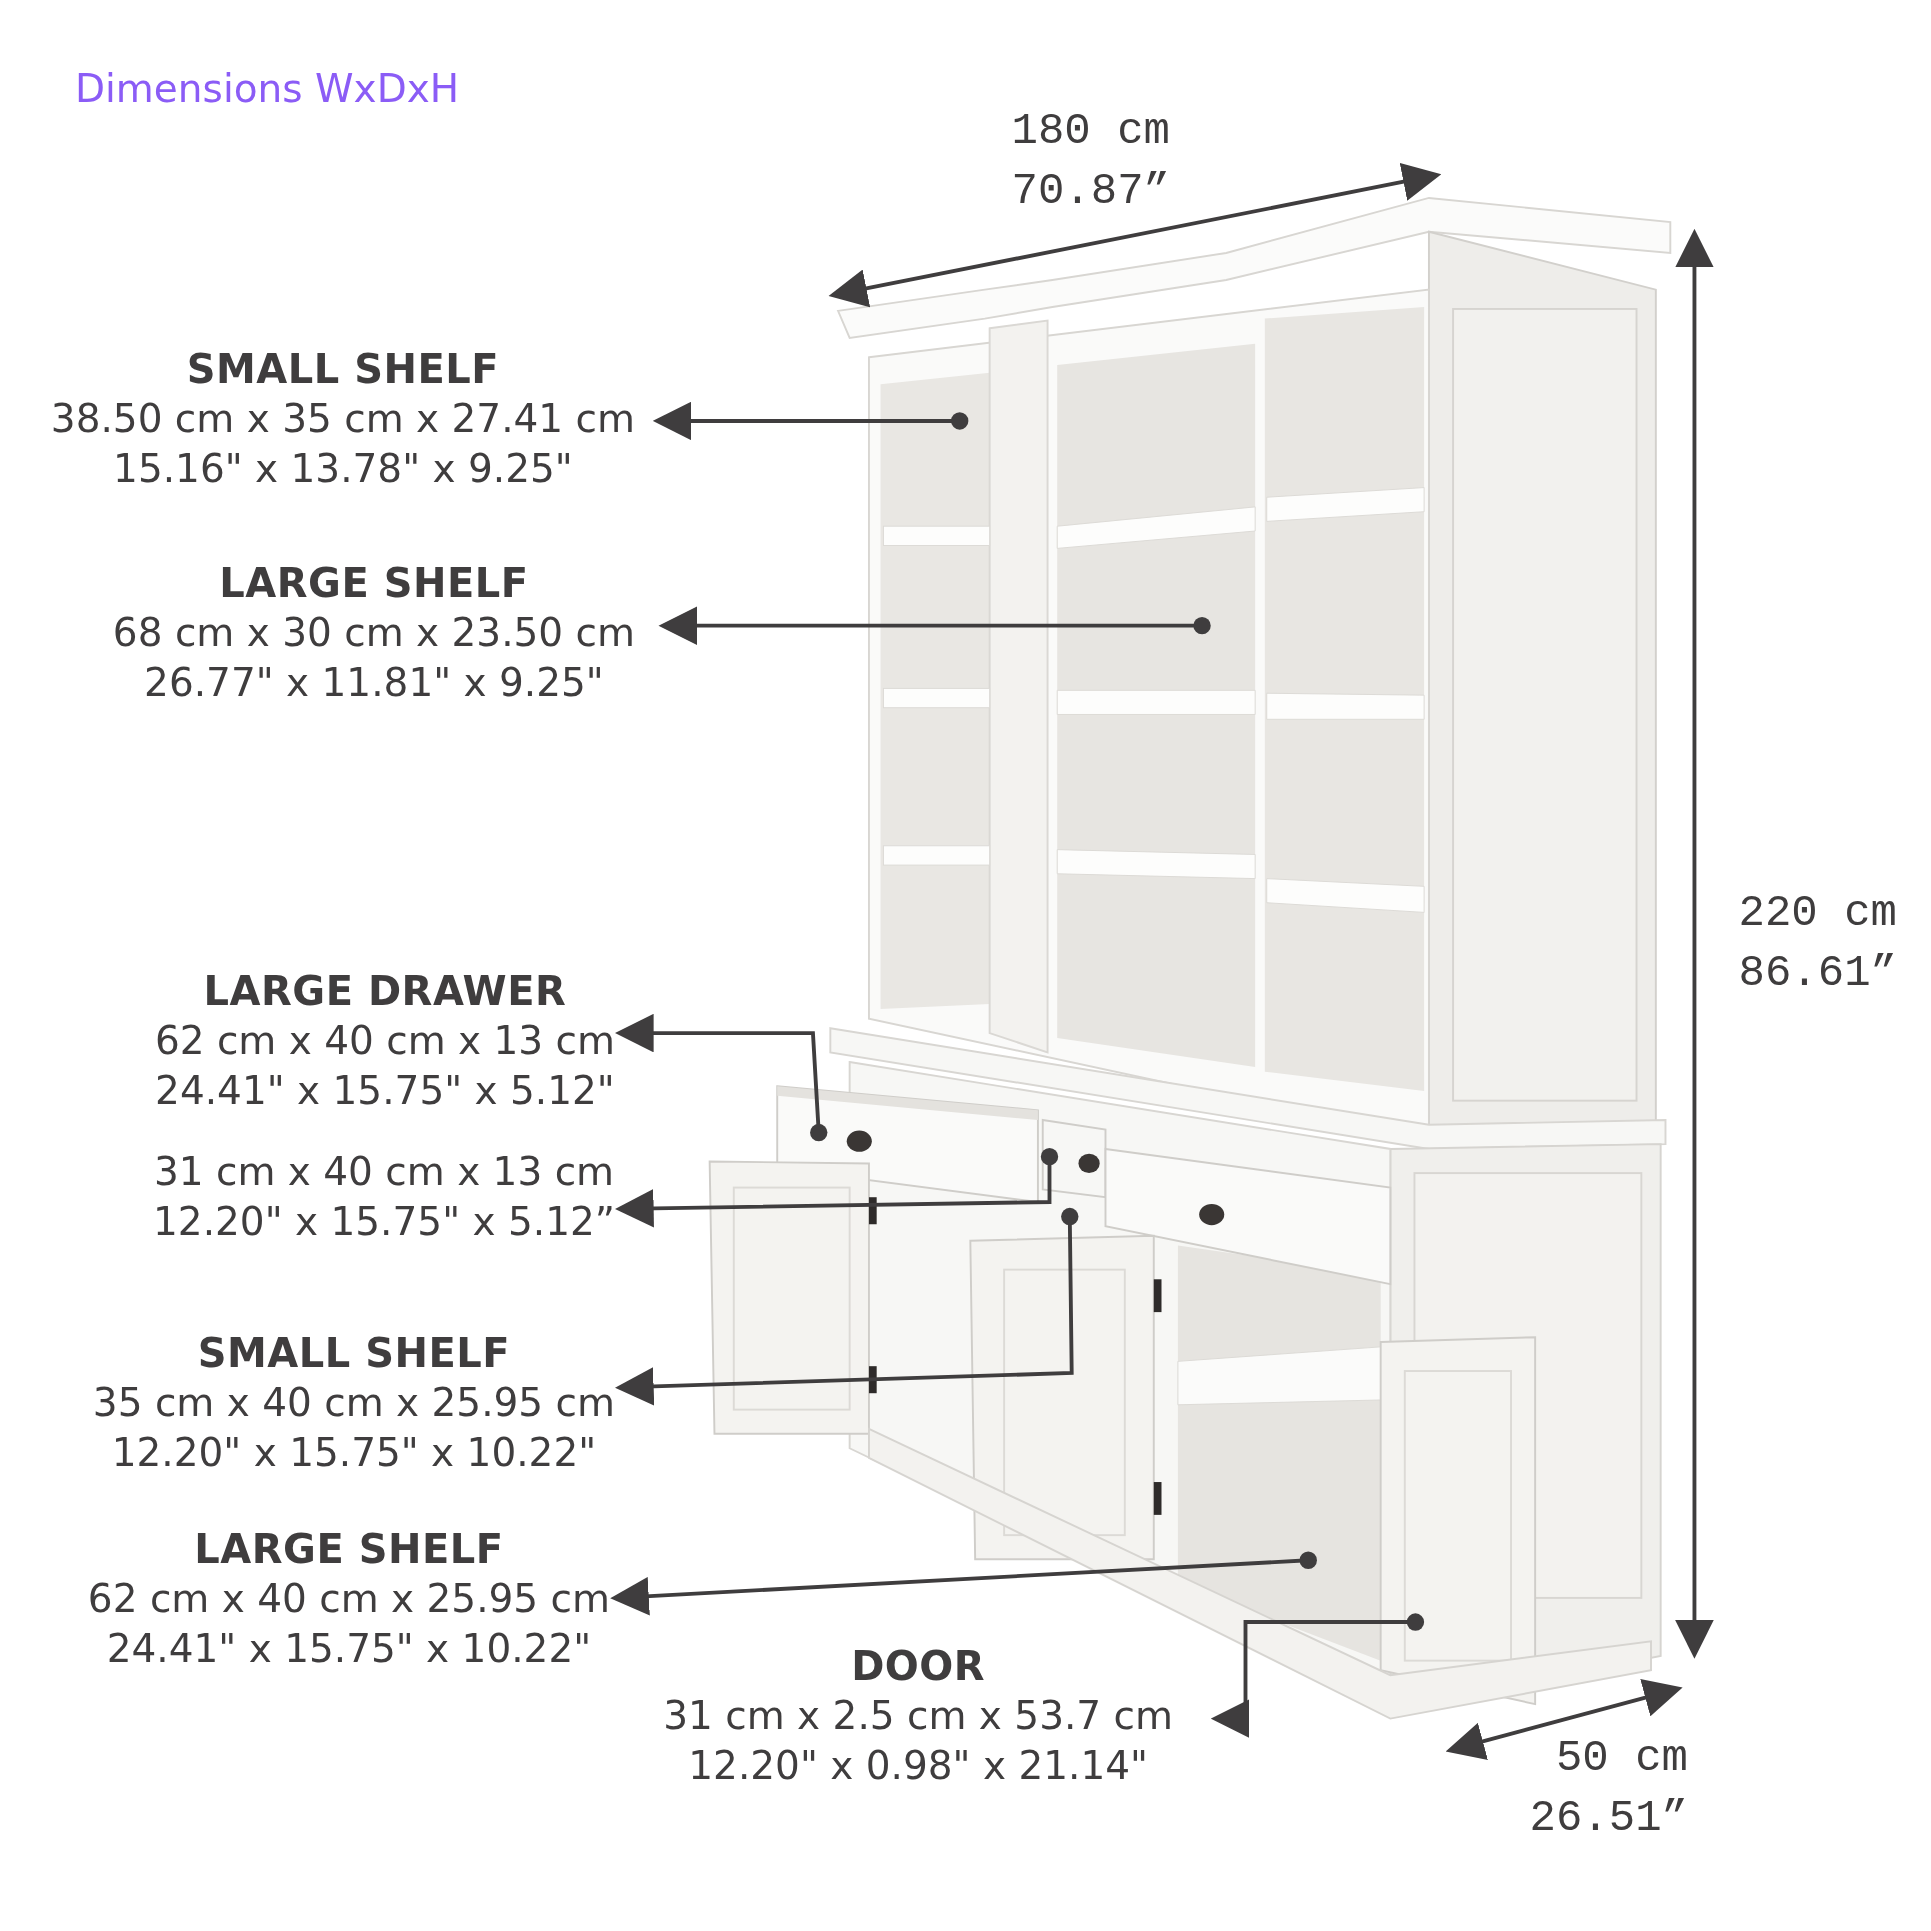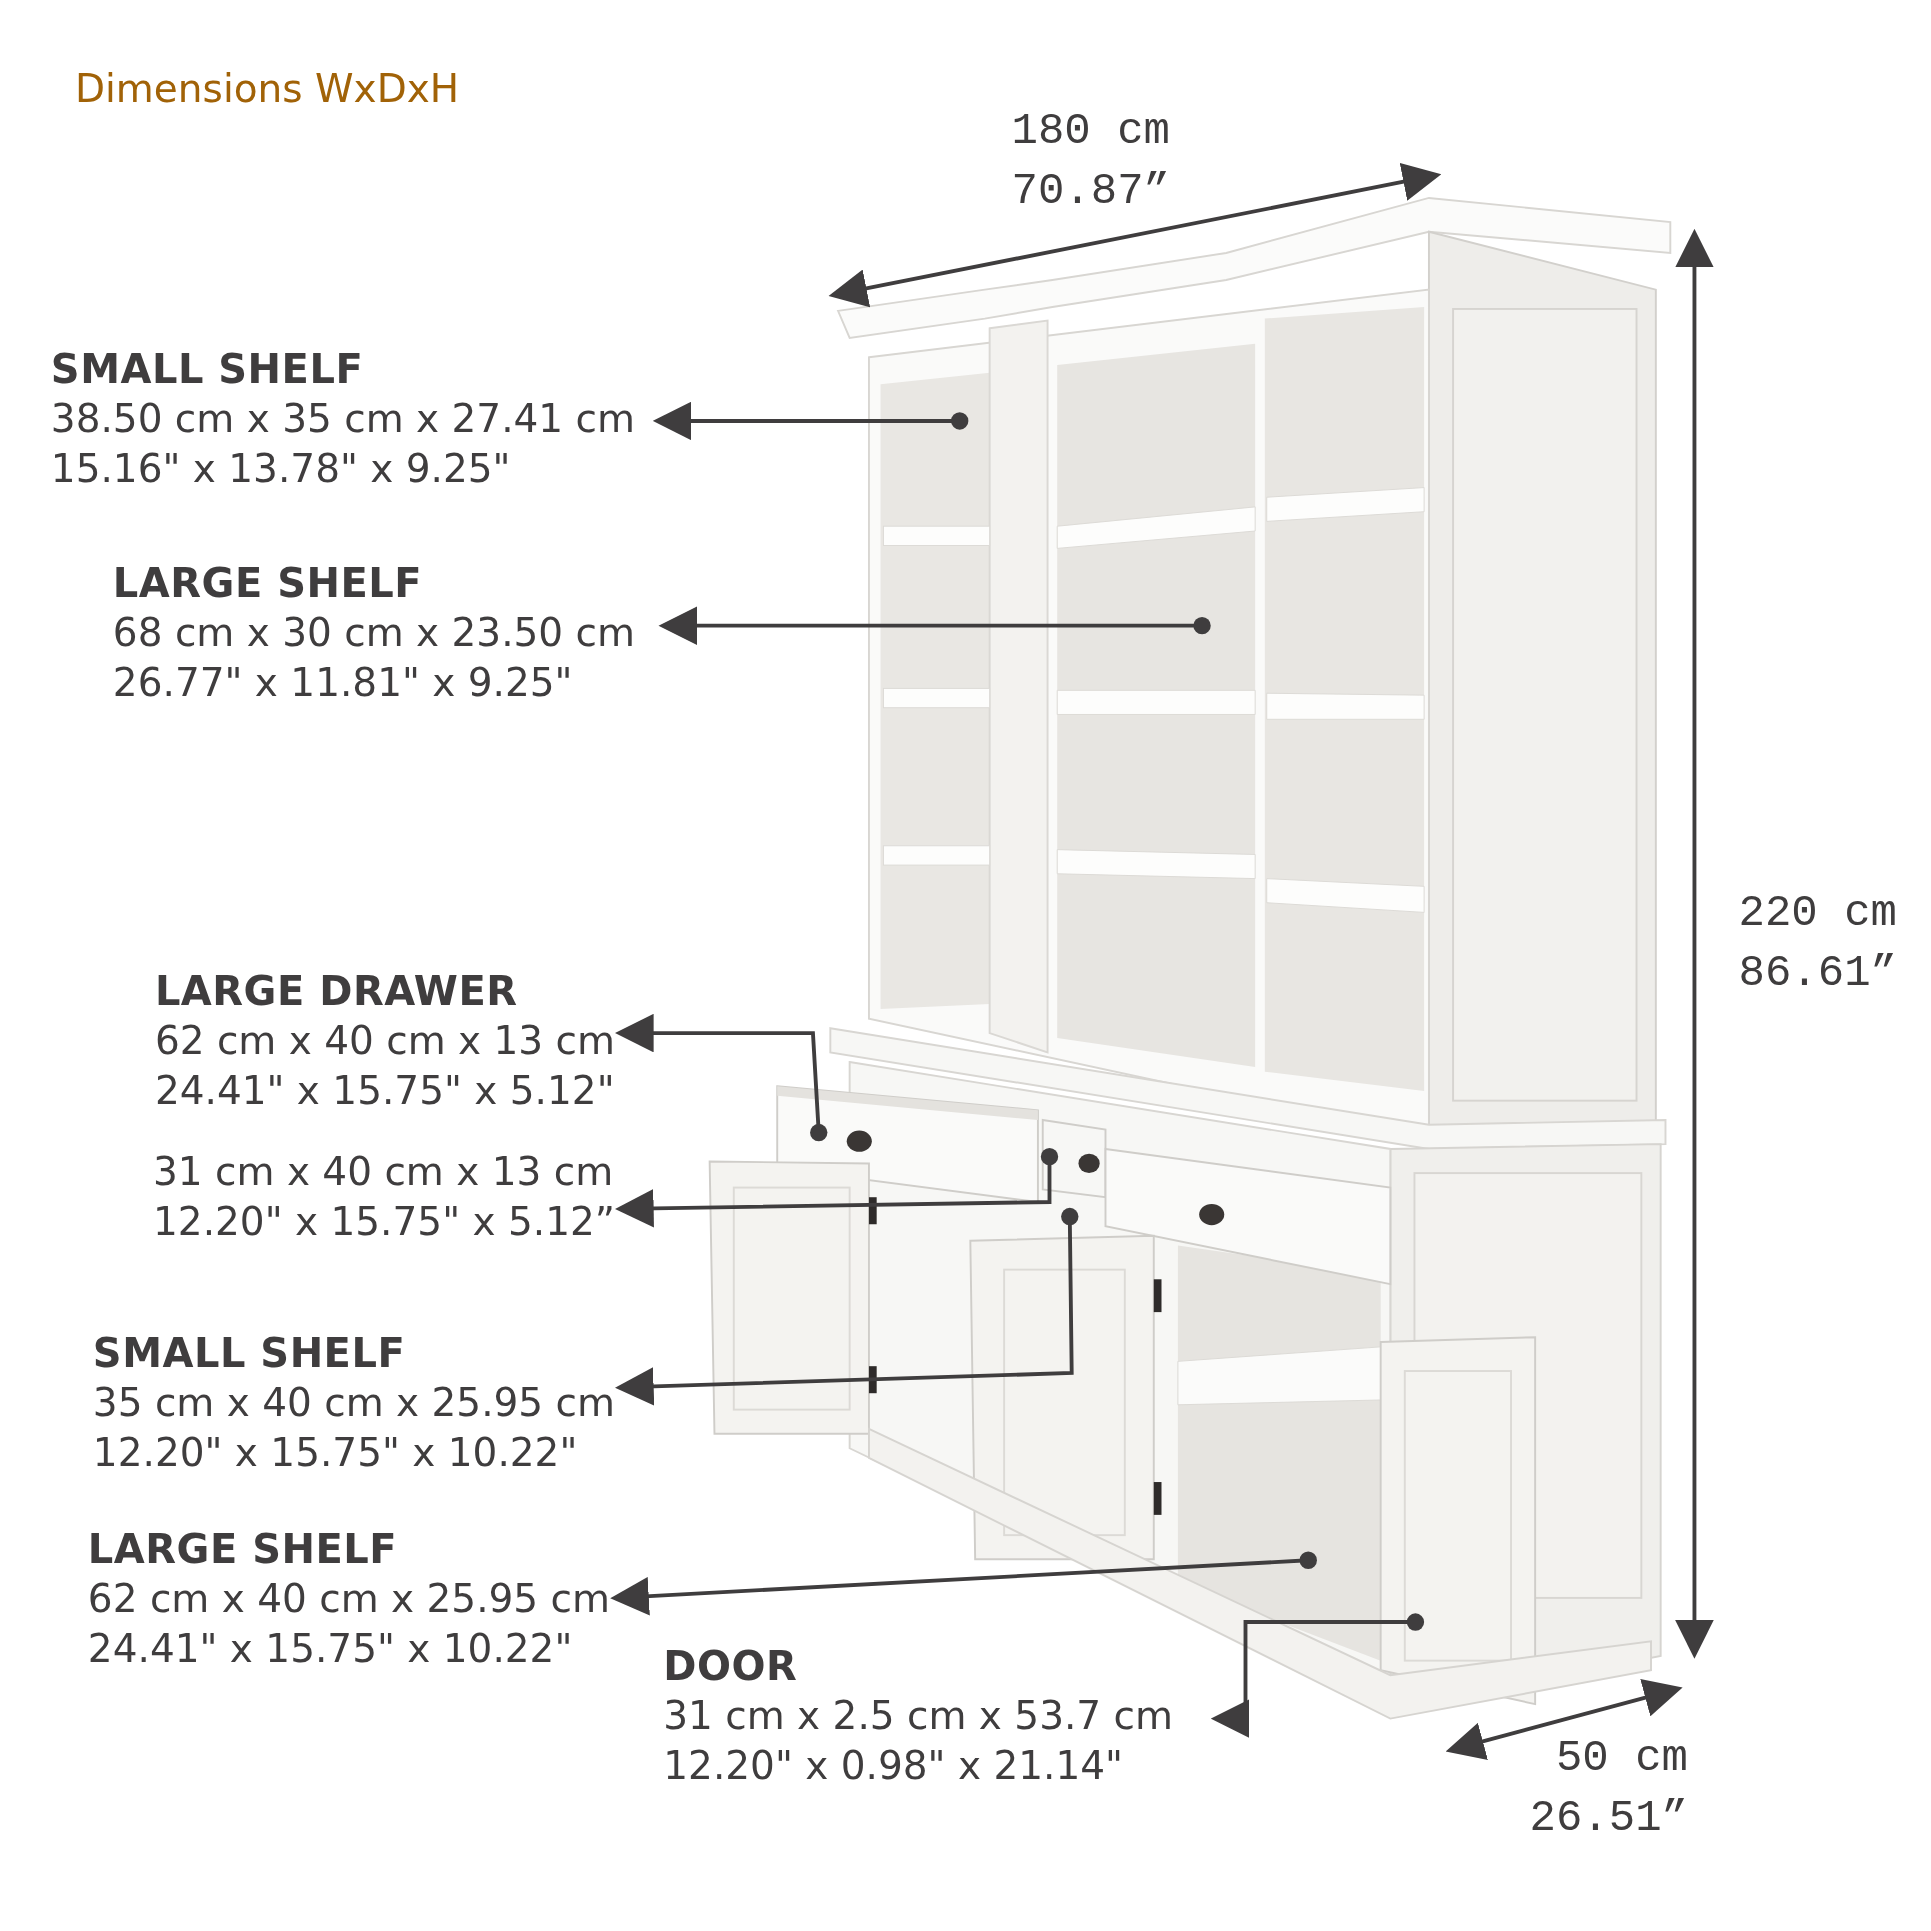--- a/index.html
+++ b/index.html
@@ -1,19 +1,19 @@
 <!DOCTYPE html>
 <html><head>
 <meta charset="utf-8">
 <style>
   html,body{margin:0;padding:0;background:#ffffff;}
   body{width:1931px;height:1931px;position:relative;overflow:hidden;font-family:"DejaVu Sans","Liberation Sans",sans-serif;color:#3f3d3e;}
   .abs{position:absolute;}
-  .page-title{left:75px;top:66px;font-size:39px;font-weight:400;color:#a16207;white-space:nowrap;}
-  .label{position:absolute;text-align:left;white-space:nowrap;}
+  .page-title{left:75px;top:66px;font-size:39px;font-weight:400;color:#8b5cf6;white-space:nowrap;}
+  .label{position:absolute;text-align:center;white-space:nowrap;}
   .label .title{font-size:40px;font-weight:700;letter-spacing:0.5px;line-height:50px;}
   .label .metric,.label .imperial{font-size:39px;font-weight:400;line-height:50px;}
   .dim{position:absolute;text-align:right;white-space:nowrap;font-size:44px;line-height:60px;font-weight:400;font-family:Liberation Mono, monospace;}
   svg.overlay{position:absolute;left:0;top:0;}
 </style>
 </head>
 <body>
 
 <svg class="overlay" width="1931" height="1931" viewBox="0 0 2000 2000">
   <defs>

